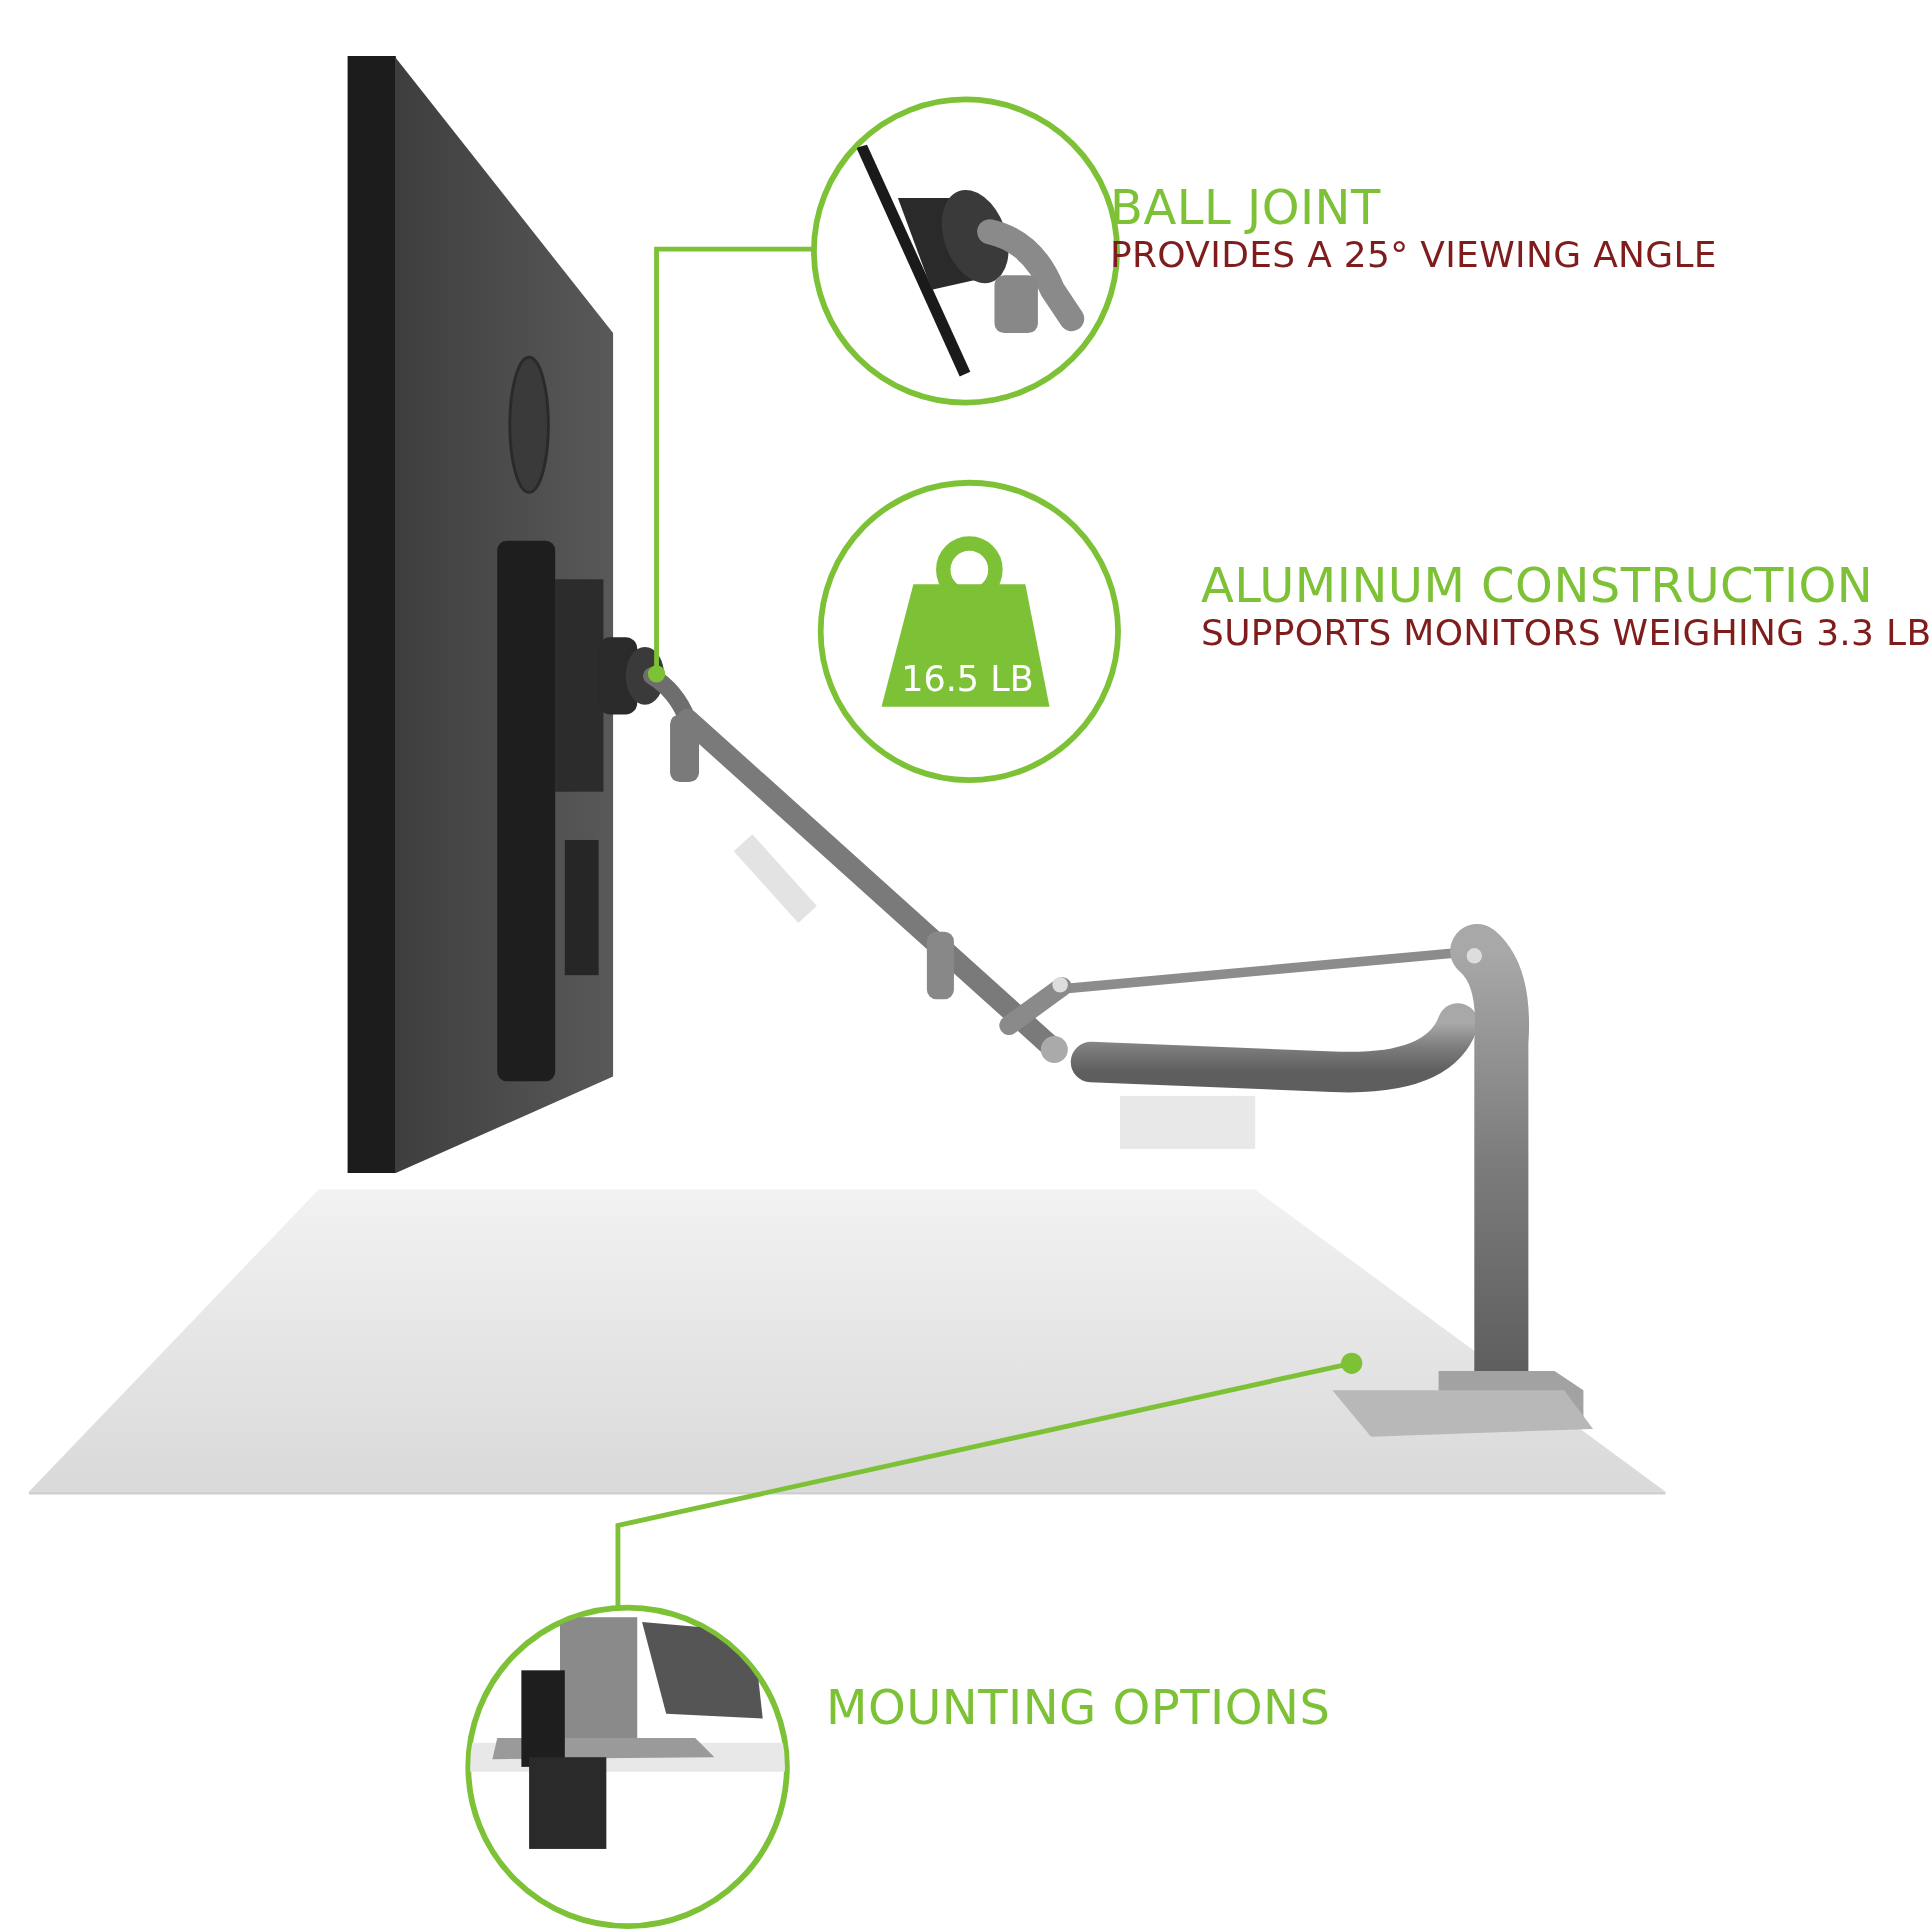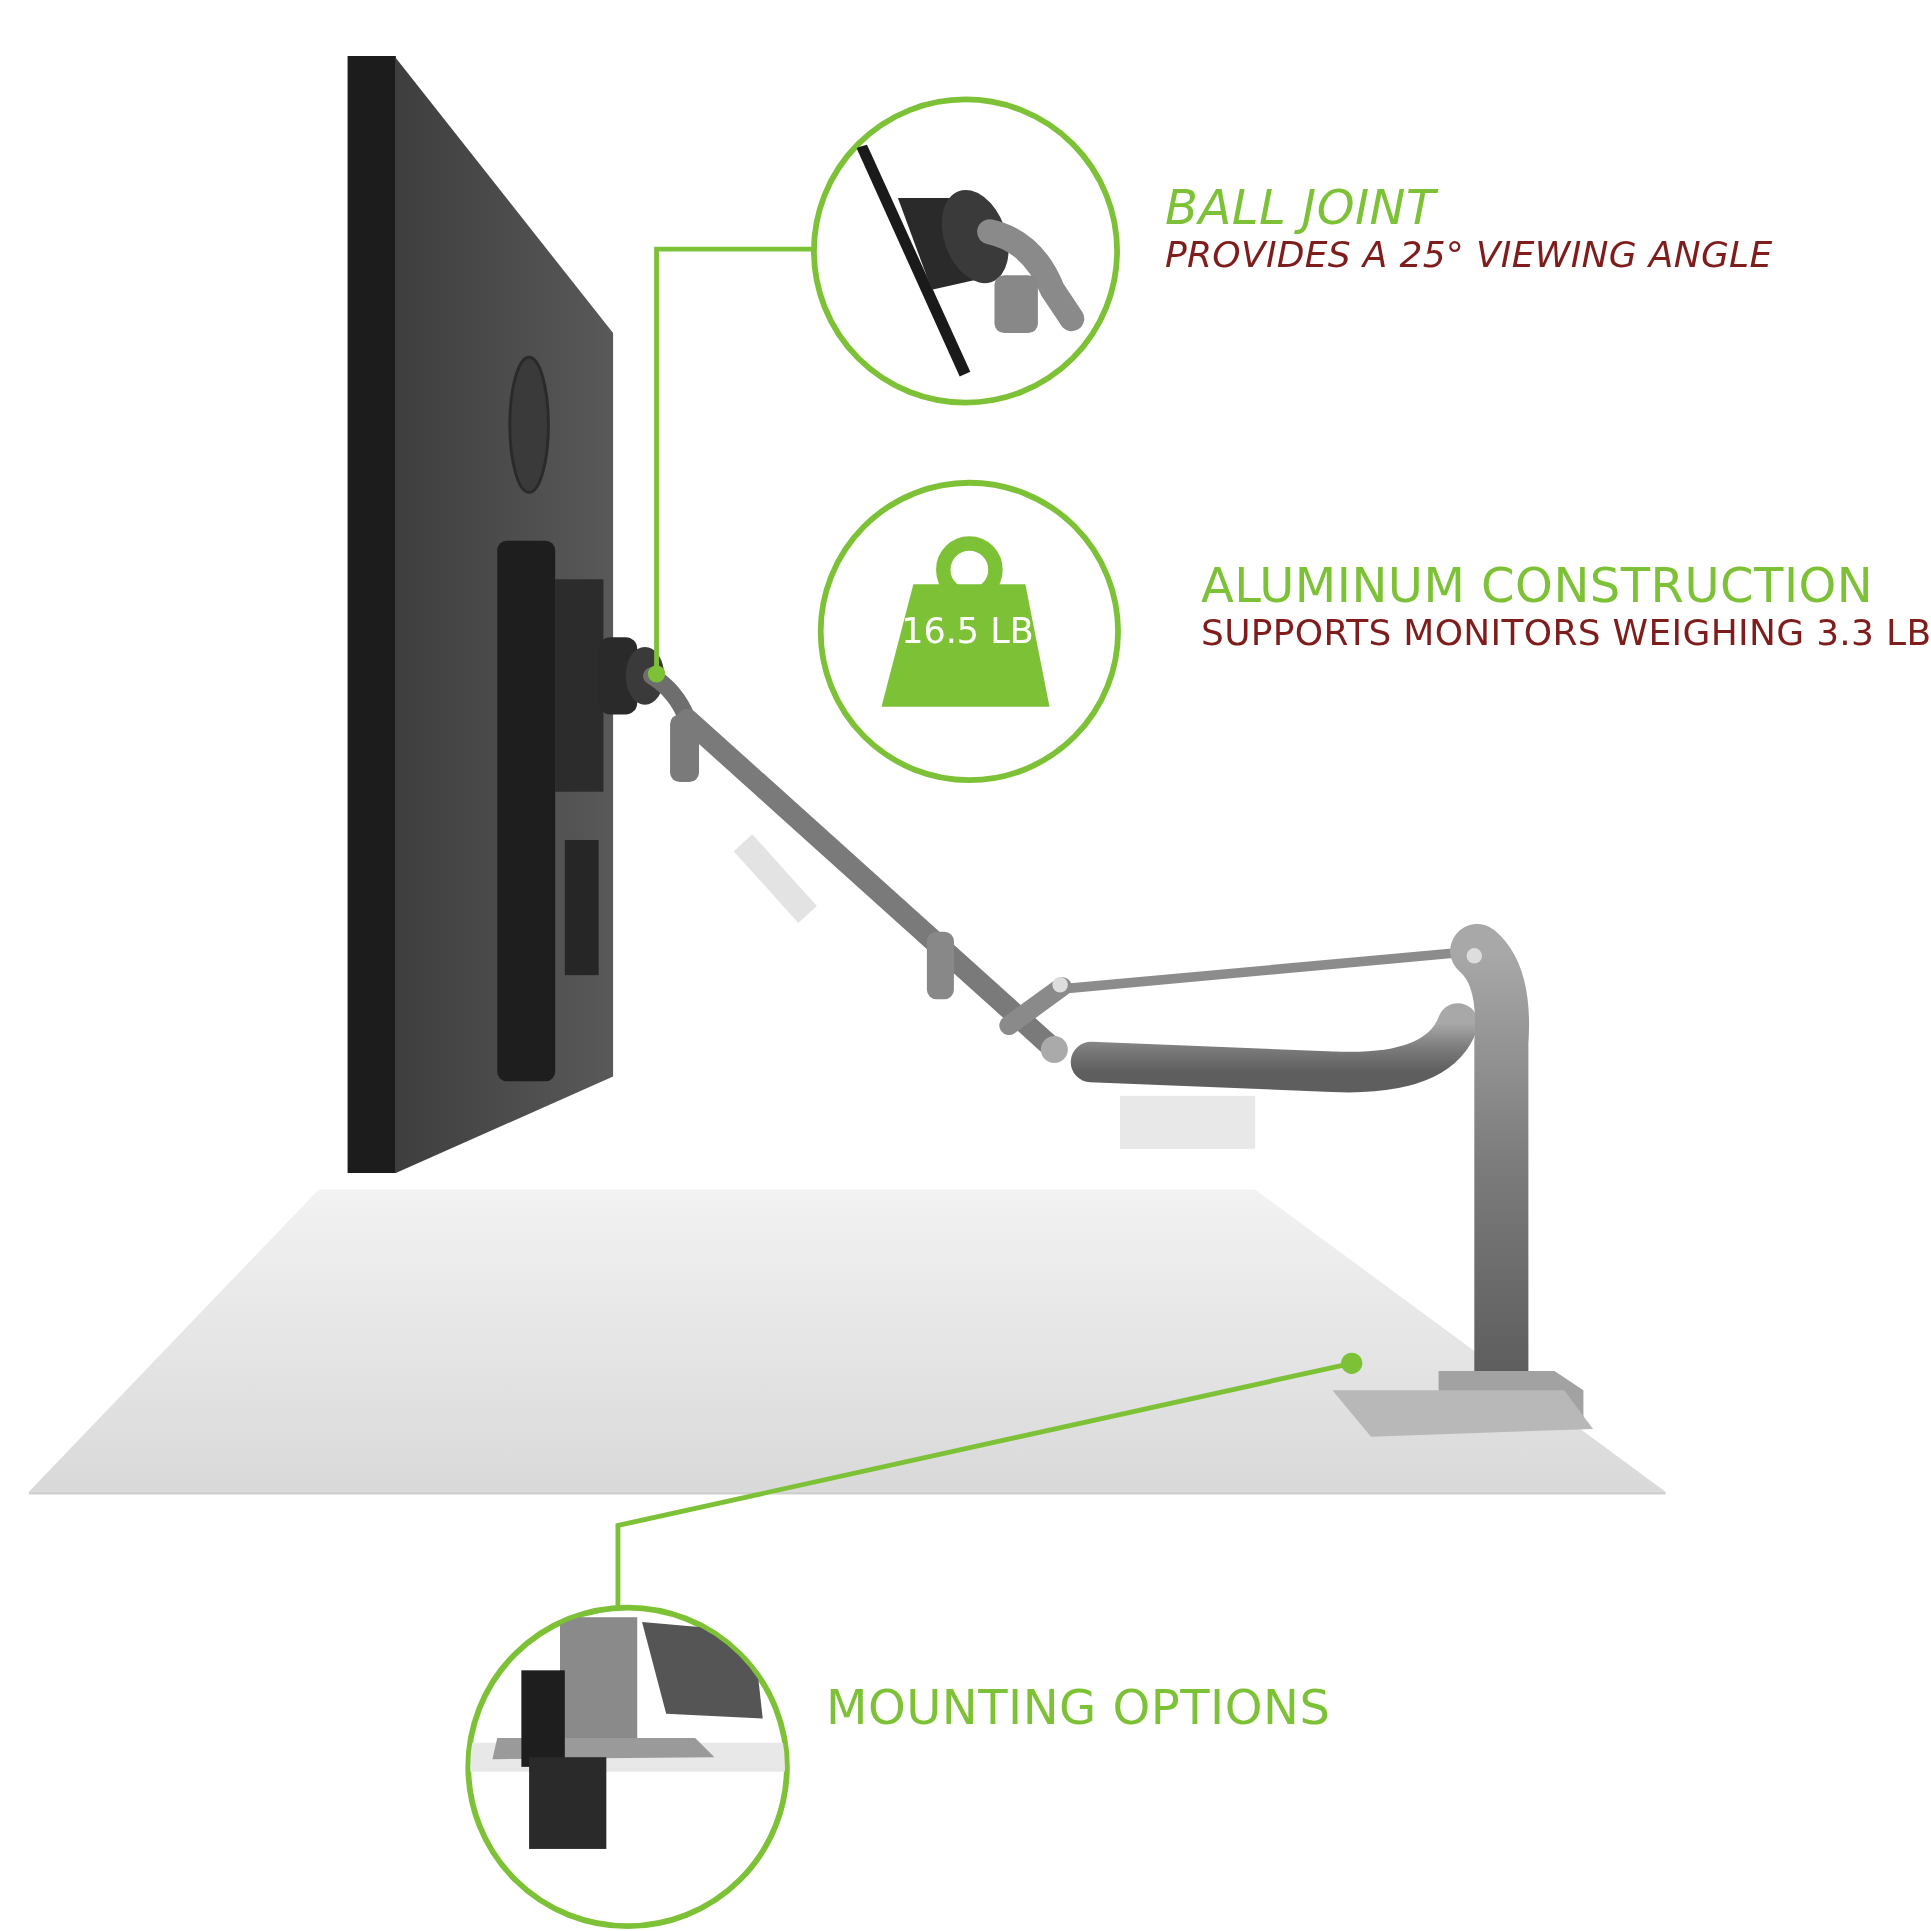--- a/index.html
+++ b/index.html
@@ -5,24 +5,24 @@
     html, body { margin: 0; padding: 0; background: #ffffff; }
     body { width: 1931px; height: 1931px; position: relative; overflow: hidden;
            font-family: "Liberation Sans", "DejaVu Sans", sans-serif; }
     .stage { position: absolute; left: 0; top: 0; width: 1931px; height: 1931px; }
     svg.art { position: absolute; left: 0; top: 0; }
     .feature { position: absolute; }
     .feature .title { color: #7dc136; font-size: 48px; font-weight: 400; letter-spacing: 0.5px;
                       line-height: 54px; white-space: nowrap; font-family: "DejaVu Sans", sans-serif; }
     .feature .desc { color: #7f1d1d; font-size: 36px; line-height: 41px; white-space: nowrap;
                      font-family: "DejaVu Sans", sans-serif; letter-spacing: 0.3px; text-align: right; }
-    #f-ball { left: 1165px; top: 180px; font-style: italic; }
+    #f-ball { left: 1110px; top: 180px; }
     #f-alu { left: 1165px; top: 558px; margin-left: 36px; }
     #f-mount { left: 826px; top: 1672px; margin-top: 8px; }
-    .weight-label { position: absolute; left: 871px; top: 611px; width: 193px; text-align: center;
+    .weight-label { position: absolute; left: 871px; top: 659px; width: 193px; text-align: center;
                     color: #ffffff; font-size: 35px; font-family: "DejaVu Sans", sans-serif; }
   </style>
 </head>
 <body>
 
 <div class="stage">
 
   <svg class="art" width="1931" height="1931" viewBox="0 0 2000 2000">
     <defs>
       <linearGradient id="deskGrad" x1="0" y1="0" x2="0" y2="1">

